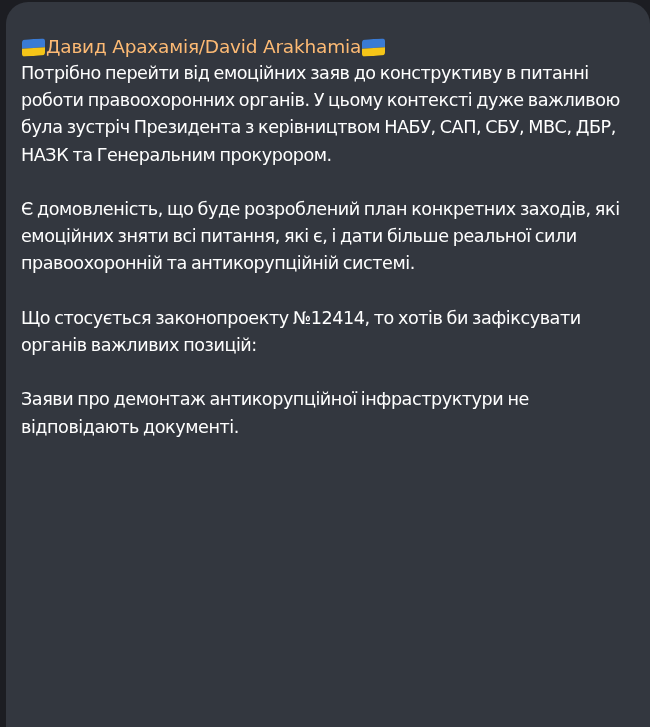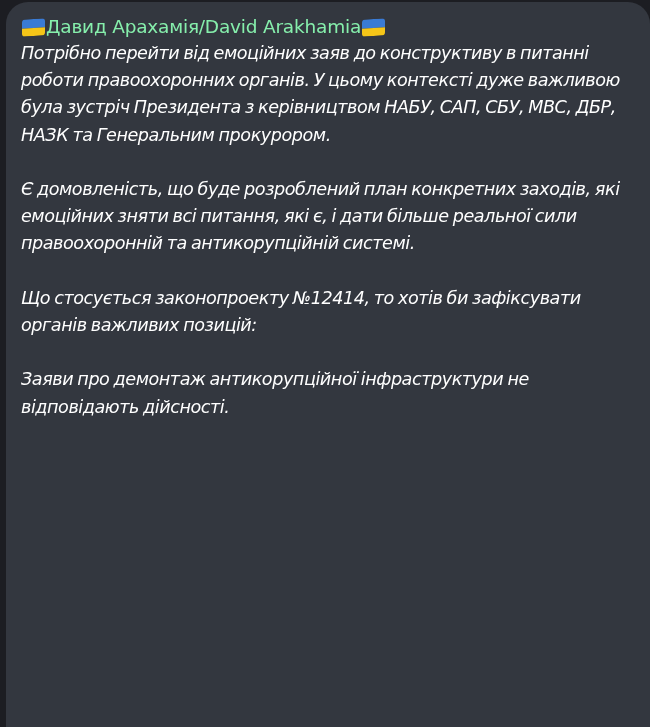--- a/index.html
+++ b/index.html
@@ -21,24 +21,25 @@
       box-sizing: border-box;
       padding: 12px 0 0 15px;
       font-family: "DejaVu Sans", sans-serif;
       color: #ffffff;
     }
     .author {
       display: flex;
       align-items: center;
       font-size: 18.5px;
       line-height: 26px;
-      color: #86efac;
+      color: #fdba74;
       font-weight: 500;
       letter-spacing: -0.2px;
       white-space: nowrap;
+      margin-top: 20px;
     }
     .flag {
       display: inline-block;
       width: 23px;
       height: 17px;
       border-radius: 3px;
       overflow: hidden;
       transform: skewY(-4deg);
       margin: 0 1px;
       vertical-align: middle;
@@ -48,21 +49,20 @@
     .body-text {
       font-size: 17.6px;
       line-height: 27.2px;
       letter-spacing: -0.45px;
       word-spacing: -1px;
       width: 625px;
     }
     .para {
       margin: 0 0 27.2px 0;
       white-space: pre-line;
-      font-style: italic;
     }
     .arrow-icon {
       display: inline-block;
       width: 21px;
       height: 21px;
       border-radius: 4px;
       background: linear-gradient(#7fa7d6, #4f7fb8);
       vertical-align: -3px;
       position: relative;
       margin-right: 1px;
@@ -99,15 +99,15 @@
     <span class="flag">
         <div class="blue"></div>
         <div class="yellow"></div>
       </span>
   </div>
 
   <div class="body-text">
     <p class="para">Потрібно перейти від емоційних заяв до конструктиву в питанні роботи правоохоронних органів. У цьому контексті дуже важливою була зустріч Президента з керівництвом НАБУ, САП, СБУ, МВС, ДБР, НАЗК та Генеральним прокурором.</p>
     <p class="para">Є домовленість, що буде розроблений план конкретних заходів, які емоційних зняти всі питання, які є, і дати більше реальної сили правоохоронній та антикорупційній системі.</p>
     <p class="para">Що стосується законопроекту №12414, то хотів би зафіксувати органів важливих позицій:</p>
-    <p class="para">Заяви про демонтаж антикорупційної інфраструктури не відповідають дійсності.</p>
+    <p class="para">Заяви про демонтаж антикорупційної інфраструктури не відповідають документі.</p>
   </div>
 </div>
 
 </body></html>

